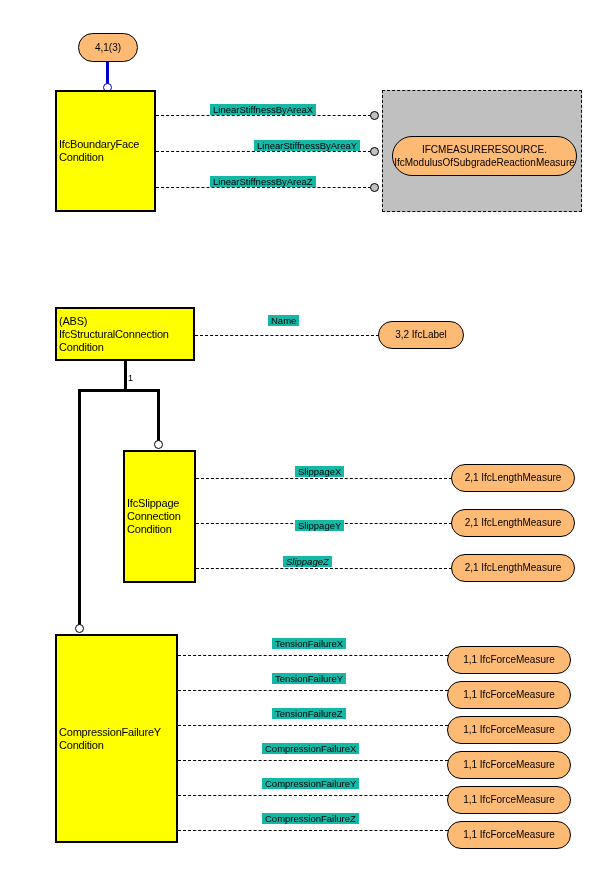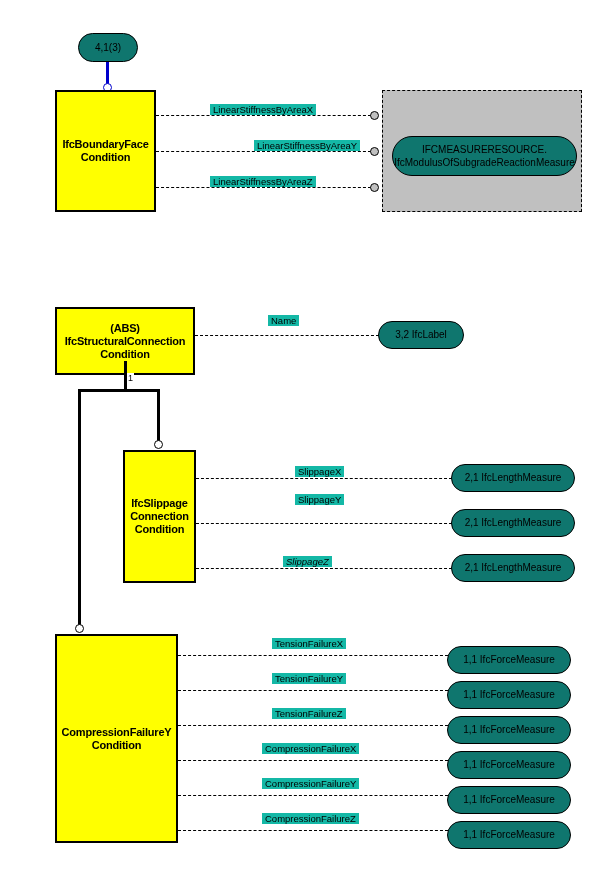--- a/index.html
+++ b/index.html
@@ -20,34 +20,34 @@
 
   
   .entity {
     position: absolute;
     background: #ffff00;
     border: 2px solid #000000;
     box-sizing: border-box;
     display: flex;
     align-items: center;
     justify-content: center;
-    text-align: center;
-    font-weight: bold;
+    text-align: left;
+    font-weight: normal;
     font-size: 11px;
     line-height: 13px;
     color: #000000;
     letter-spacing: -0.2px;
   }
   .entity .lines { width: 100%; padding: 0 2px; box-sizing: border-box; }
   .entity .ln { display: block; white-space: nowrap; }
 
   
   .pill {
     position: absolute;
-    background: #0f766e;
+    background: #fdba74;
     border: 1px solid #000000;
     border-radius: 16px;
     box-sizing: border-box;
     display: flex;
     align-items: center;
     justify-content: center;
     text-align: center;
     font-size: 10px;
     line-height: 12px;
     color: #000000;
@@ -157,21 +157,21 @@
   <div class="circ ongray" style="left:370px; top:111px;"></div>
 
   <div class="dashline" style="left:156px; top:151px; width:215px;"></div>
   <div class="attr-label" style="left:210px; top:140px;margin-left:44px;"><span>LinearStiffnessByAreaY</span></div>
   <div class="circ ongray" style="left:370px; top:147px;"></div>
 
   <div class="dashline" style="left:156px; top:187px; width:215px;"></div>
   <div class="attr-label" style="left:210px; top:176px;"><span>LinearStiffnessByAreaZ</span></div>
   <div class="circ ongray" style="left:370px; top:183px;"></div>
 
-  <div class="entity" style="left:55px; top:307px; width:140px; height:68px;">
+  <div class="entity" style="left:55px; top:307px; width:140px; height:54px;">
     <span class="lines">
       <span class="ln">(ABS)</span>
       <span class="ln">IfcStructuralConnection</span>
       <span class="ln">Condition</span>
     </span>
   </div>
 
   <div class="dashline" style="left:195px; top:335px; width:184px;"></div>
   <div class="attr-label" style="left:268px; top:315px;"><span>Name</span></div>
   <div class="pill" style="left:378px; top:321px; width:86px; height:28px;">
@@ -197,21 +197,21 @@
     </span>
   </div>
 
   <div class="dashline" style="left:196px; top:478px; width:256px;"></div>
   <div class="attr-label" style="left:295px; top:466px;"><span>SlippageX</span></div>
   <div class="pill" style="left:451px; top:464px; width:124px; height:28px;">
     <span class="pl">2,1  IfcLengthMeasure</span>
   </div>
 
   <div class="dashline" style="left:196px; top:523px; width:256px;"></div>
-  <div class="attr-label" style="left:295px; top:494px;"><span>SlippageY</span></div>
+  <div class="attr-label" style="left:295px; top:520px;"><span>SlippageY</span></div>
   <div class="pill" style="left:451px; top:509px; width:124px; height:28px;">
     <span class="pl">2,1  IfcLengthMeasure</span>
   </div>
 
   <div class="dashline" style="left:196px; top:568px; width:256px;"></div>
   <div class="attr-label" style="left:283px; top:556px;font-style:italic;"><span>SlippageZ</span></div>
   <div class="pill" style="left:451px; top:554px; width:124px; height:28px;">
     <span class="pl">2,1  IfcLengthMeasure</span>
   </div>
 

